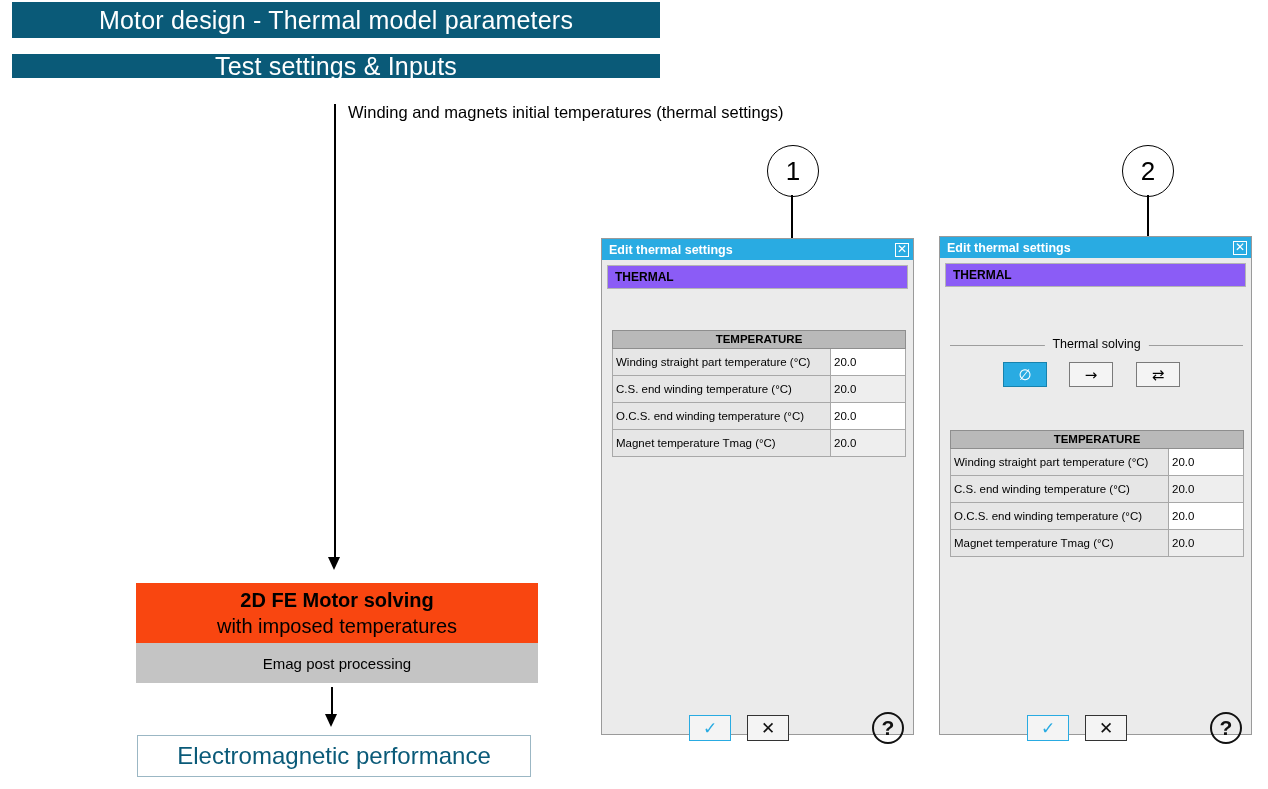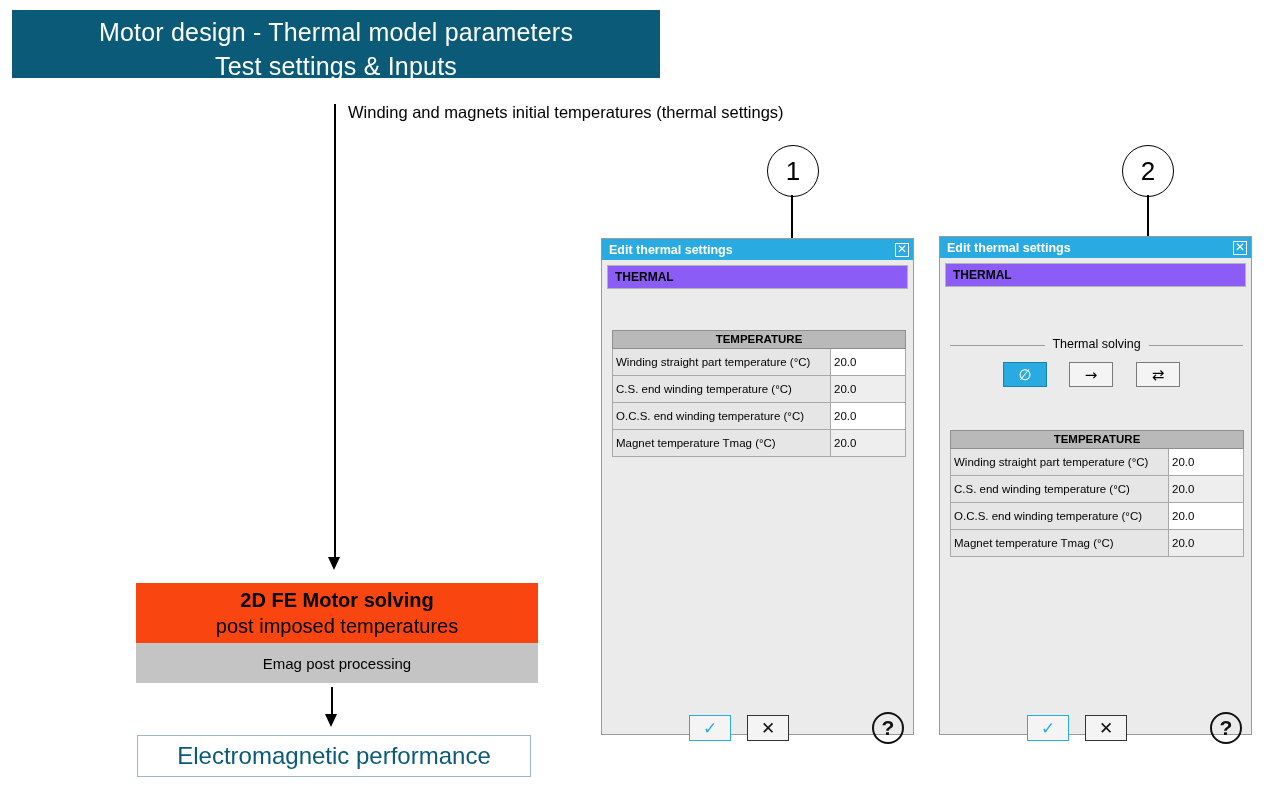--- a/index.html
+++ b/index.html
@@ -22,21 +22,21 @@
     background: #0a5a78;
     color: #ffffff;
     text-align: center;
     font-size: 25px;
     line-height: 1;
     display: flex;
     align-items: center;
     justify-content: center;
     letter-spacing: 0.2px;
   }
-  #hdr-title { left: 12px; top: 10px; width: 648px; height: 44px; }
+  #hdr-title { left: 12px; top: 2px; width: 648px; height: 36px; }
   #hdr-sub   { left: 12px; top: 54px; width: 648px; height: 24px; }
 
   #flow-caption {
     left: 348px; top: 103px;
     font-size: 16.5px;
     color: #000;
     white-space: nowrap;
   }
 
   
@@ -238,21 +238,21 @@
   <span>Test settings &amp; Inputs</span>
 </div>
 
 <div class="abs" id="flow-caption">Winding and magnets initial temperatures (thermal settings)</div>
 
 <div class="abs" id="arrow-line"></div>
 <div class="abs" id="arrow-head"></div>
 
 <div class="abs" id="box-emag">
   <div class="l1">2D FE Motor solving</div>
-  <div class="l2">post imposed temperatures</div>
+  <div class="l2">with imposed temperatures</div>
 </div>
 <div class="abs" id="box-post">Emag post processing</div>
 
 <div class="abs" id="arrow2-line"></div>
 <div class="abs" id="arrow2-head"></div>
 
 <div class="abs" id="box-perf">Electromagnetic performance</div>
 
 <div class="abs callout-circle" style="left:767px; top:145px;">
   <span>1</span>

